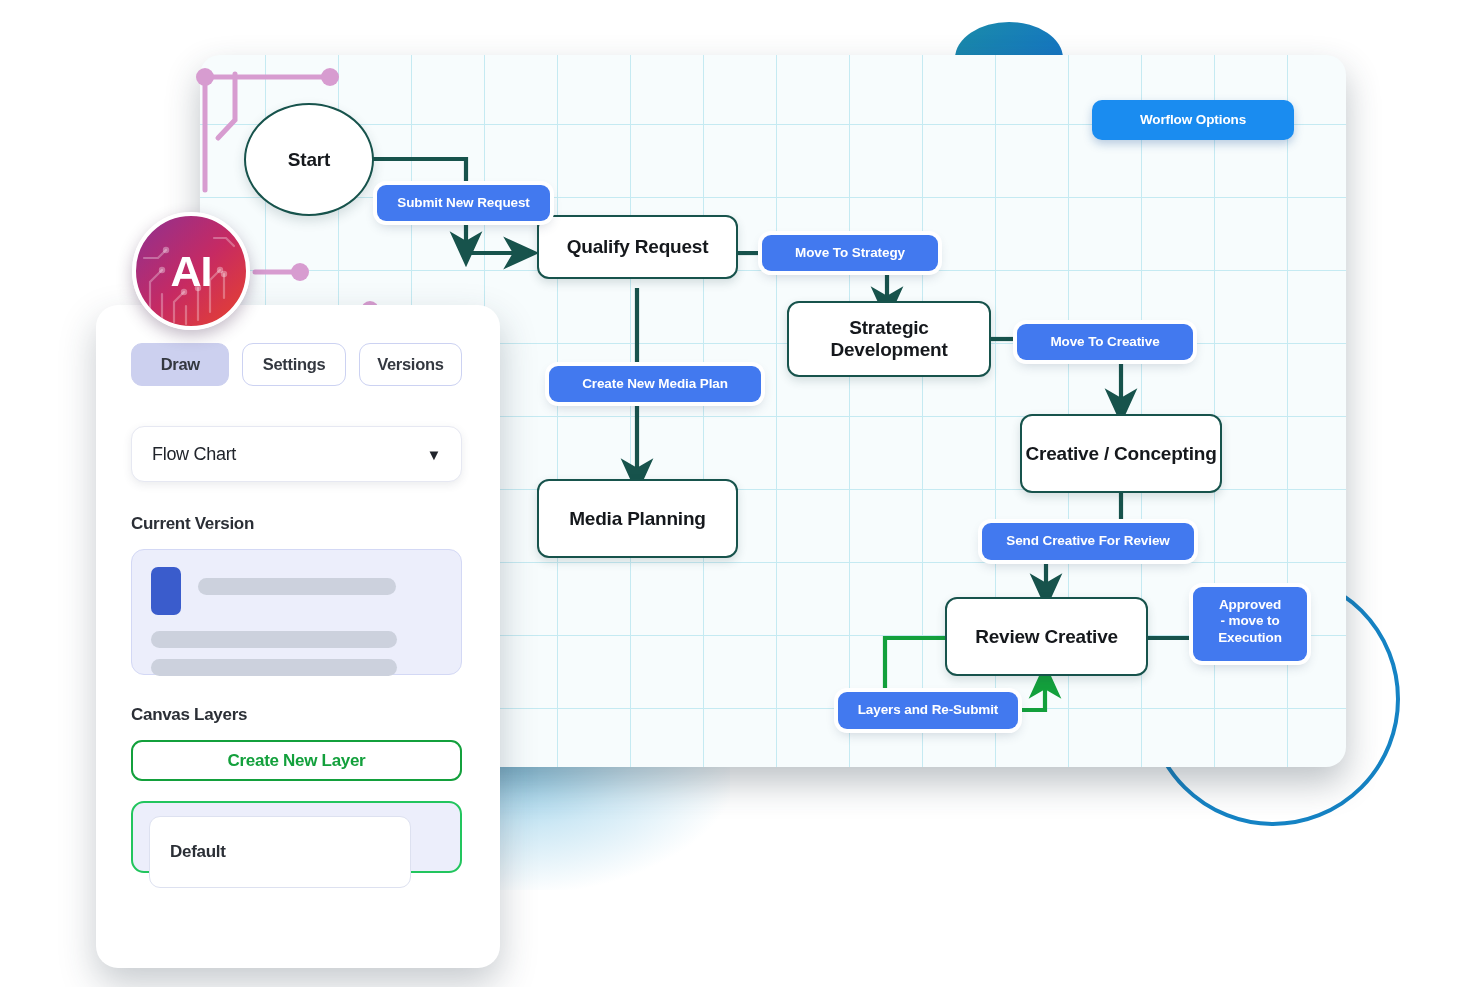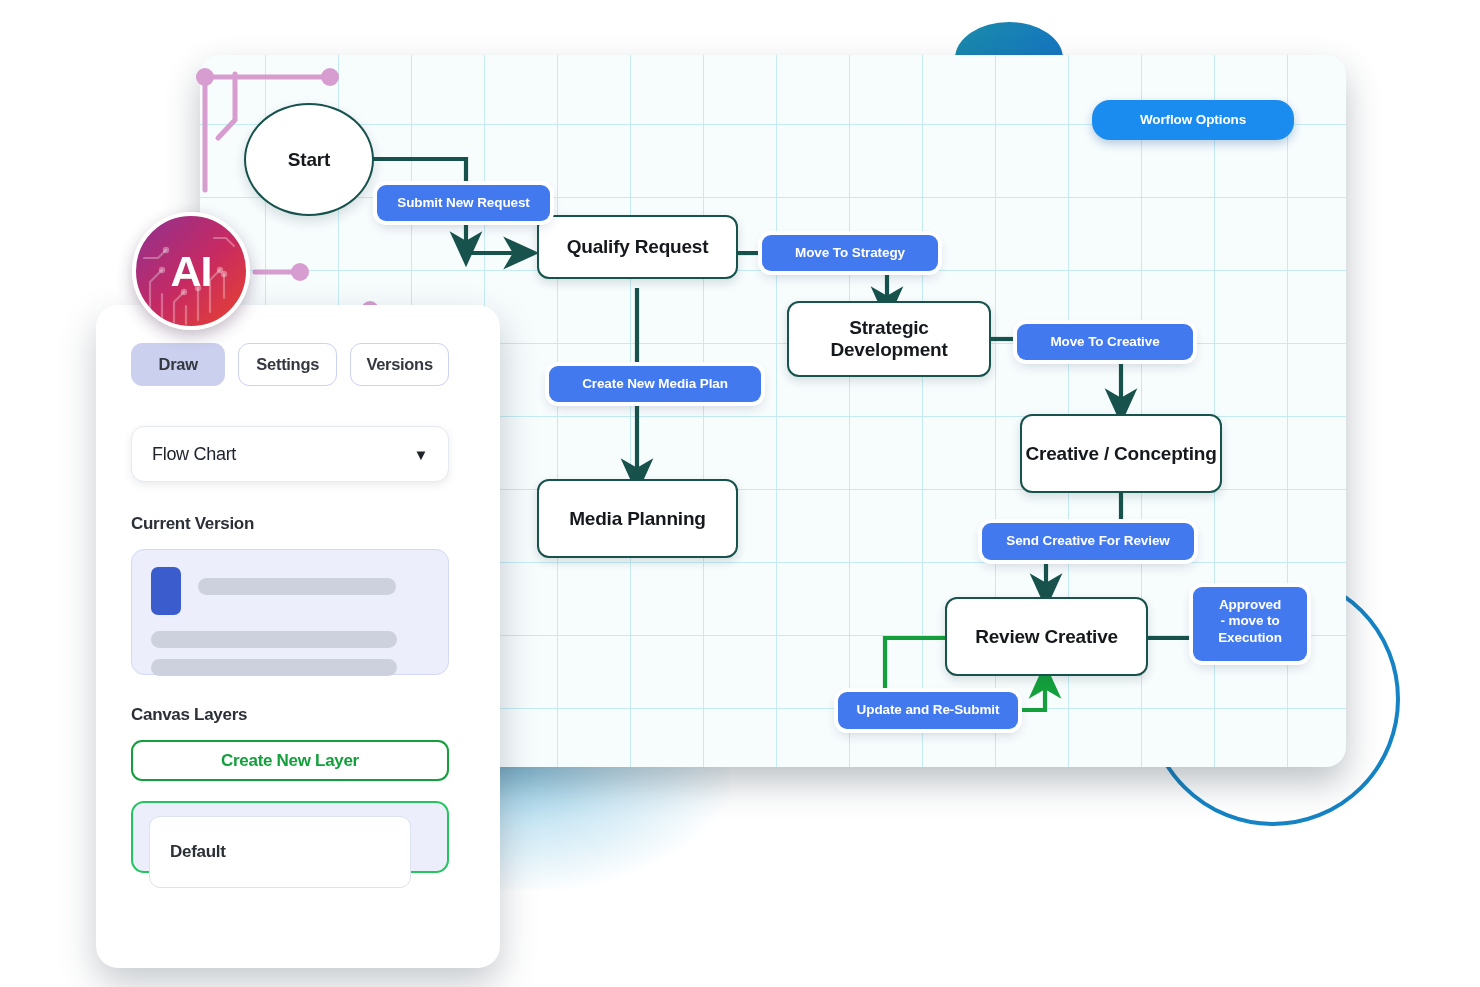--- a/index.html
+++ b/index.html
@@ -75,30 +75,30 @@
     font-weight:bold; font-size:13.5px;
     letter-spacing:-.1px;
     border-radius:9px;
     display:flex; align-items:center; justify-content:center;
     padding:7px 14px;
     box-shadow:0 0 0 4px #ffffff, 0 5px 12px rgba(40,60,90,.22);
     z-index:8;
     text-align:center;
     line-height:1.22;
   }
-  .pill.bright { background:#1a8cf0; border-radius:18px; box-shadow:0 4px 10px rgba(20,80,150,.28); }
+  .pill.bright { background:#1a8cf0; border-radius:10px; box-shadow:0 4px 10px rgba(20,80,150,.28); }
   .pill.multiline { display:block; padding:10px 14px; }
 
   
   #panel {
     position:absolute; left:96px; top:305px; width:404px; height:663px;
     background:#ffffff; border-radius:22px;
     box-shadow:0 16px 36px rgba(40,55,70,.26);
     z-index:20;
-    padding:38px 51px 0 35px;
+    padding:38px 38px 0 35px;
   }
   #tabs { display:flex; gap:13px; margin-bottom:40px; }
   .tab {
     border:1.5px solid #ccd2f2; border-radius:11px;
     background:#ffffff; color:#343840;
     font-weight:bold; font-size:16.5px;
     padding:11px 0; text-align:center;
     letter-spacing:-.3px;
   }
   .tab.active { background:#ccd0ef; border-color:#ccd0ef; }
@@ -279,21 +279,21 @@
     <span>Send Creative For Review</span>
   </div>
 
   <div class="pill multiline" style="left:993px; top:532px; width:114px; height:74px;">
     <span style="display:block;">Approved</span>
     <span style="display:block;">- move to</span>
     <span style="display:block;">Execution</span>
   </div>
 
   <div class="pill" style="left:638px; top:637px; width:180px; height:37px;">
-    <span>Update and Re-Submit</span>
+    <span>Layers and Re-Submit</span>
   </div>
 </div>
 
 <div id="ai-wrap">
   <div id="ai-badge">
     <svg viewBox="0 0 110 110">
       <g stroke="#ffffff" stroke-opacity=".30" stroke-width="2.2" fill="none" stroke-linecap="round">
         <path d="M14 100 L14 66 L26 54"></path>
         <path d="M26 104 L26 78"></path>
         <path d="M38 106 L38 86 L48 76"></path>

